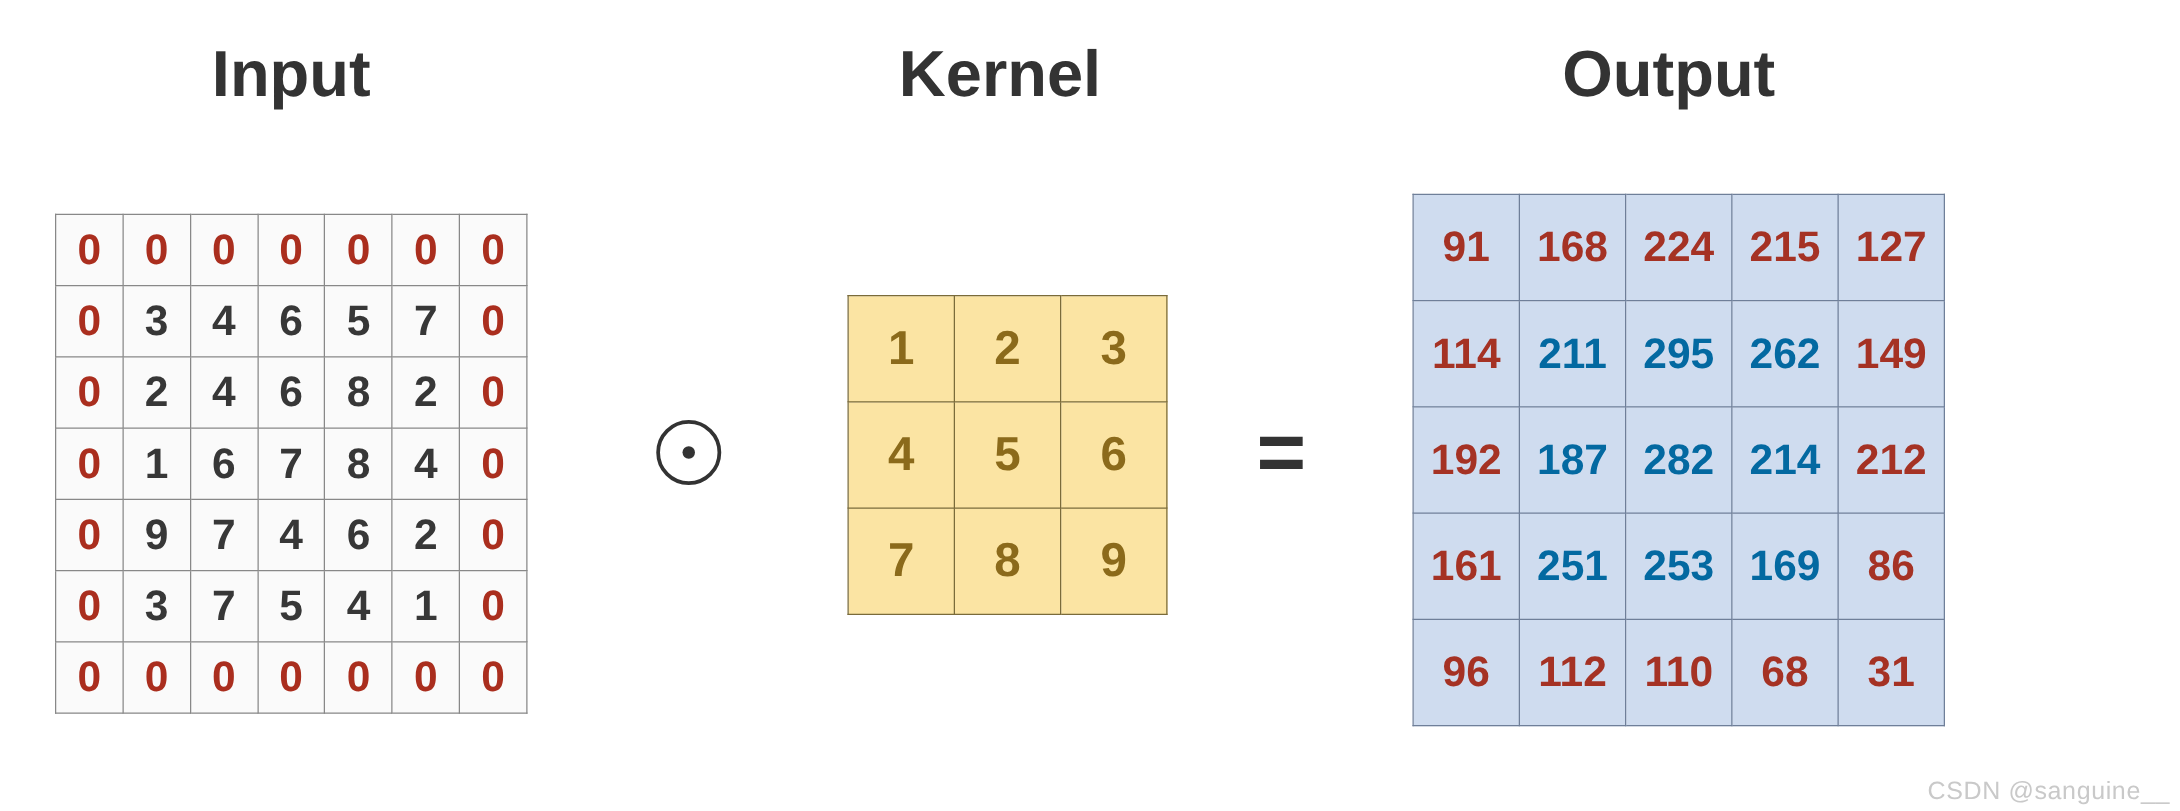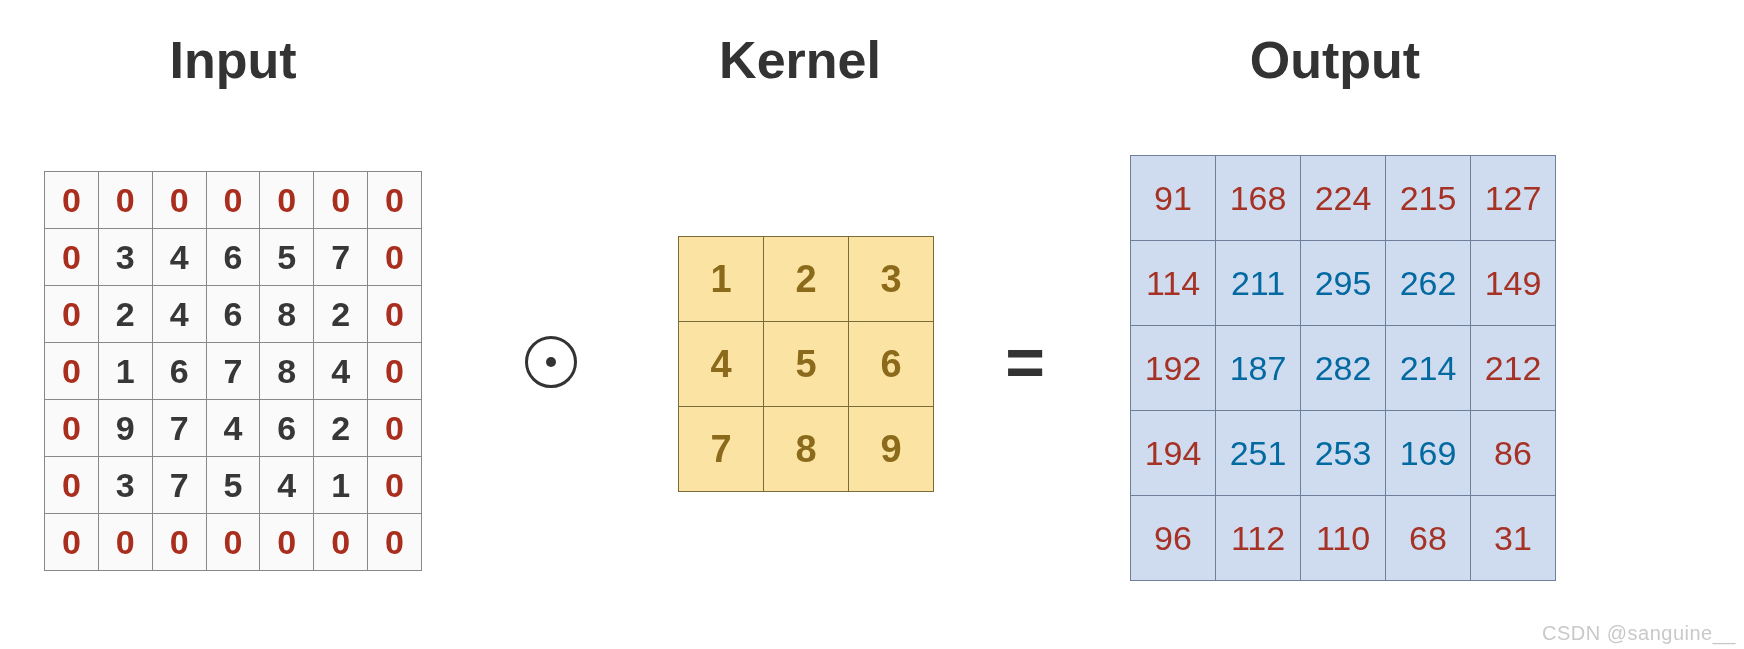--- a/index.html
+++ b/index.html
@@ -75,21 +75,21 @@
     border-collapse: collapse;
   }
   .output-grid td {
     width: 82px;
     height: 82px;
     border: 1.5px solid #6f7f99;
     background: #cfdcef;
     text-align: center;
     vertical-align: middle;
     font-size: 34px;
-    font-weight: 400;
+    font-weight: 700;
   }
   .out-edge   { color: #a53224; }
   .out-center { color: #0369a1; }
 
   
   .op {
     position: absolute;
     font-size: 64px;
     font-weight: 400;
     color: #333;
@@ -246,21 +246,21 @@
           <td class="out-edge">149</td>
         </tr>
         <tr>
           <td class="out-edge">192</td>
           <td class="out-center">187</td>
           <td class="out-center">282</td>
           <td class="out-center">214</td>
           <td class="out-edge">212</td>
         </tr>
         <tr>
-          <td class="out-edge">194</td>
+          <td class="out-edge">161</td>
           <td class="out-center">251</td>
           <td class="out-center">253</td>
           <td class="out-center">169</td>
           <td class="out-edge">86</td>
         </tr>
         <tr>
           <td class="out-edge">96</td>
           <td class="out-edge">112</td>
           <td class="out-edge">110</td>
           <td class="out-edge">68</td>

